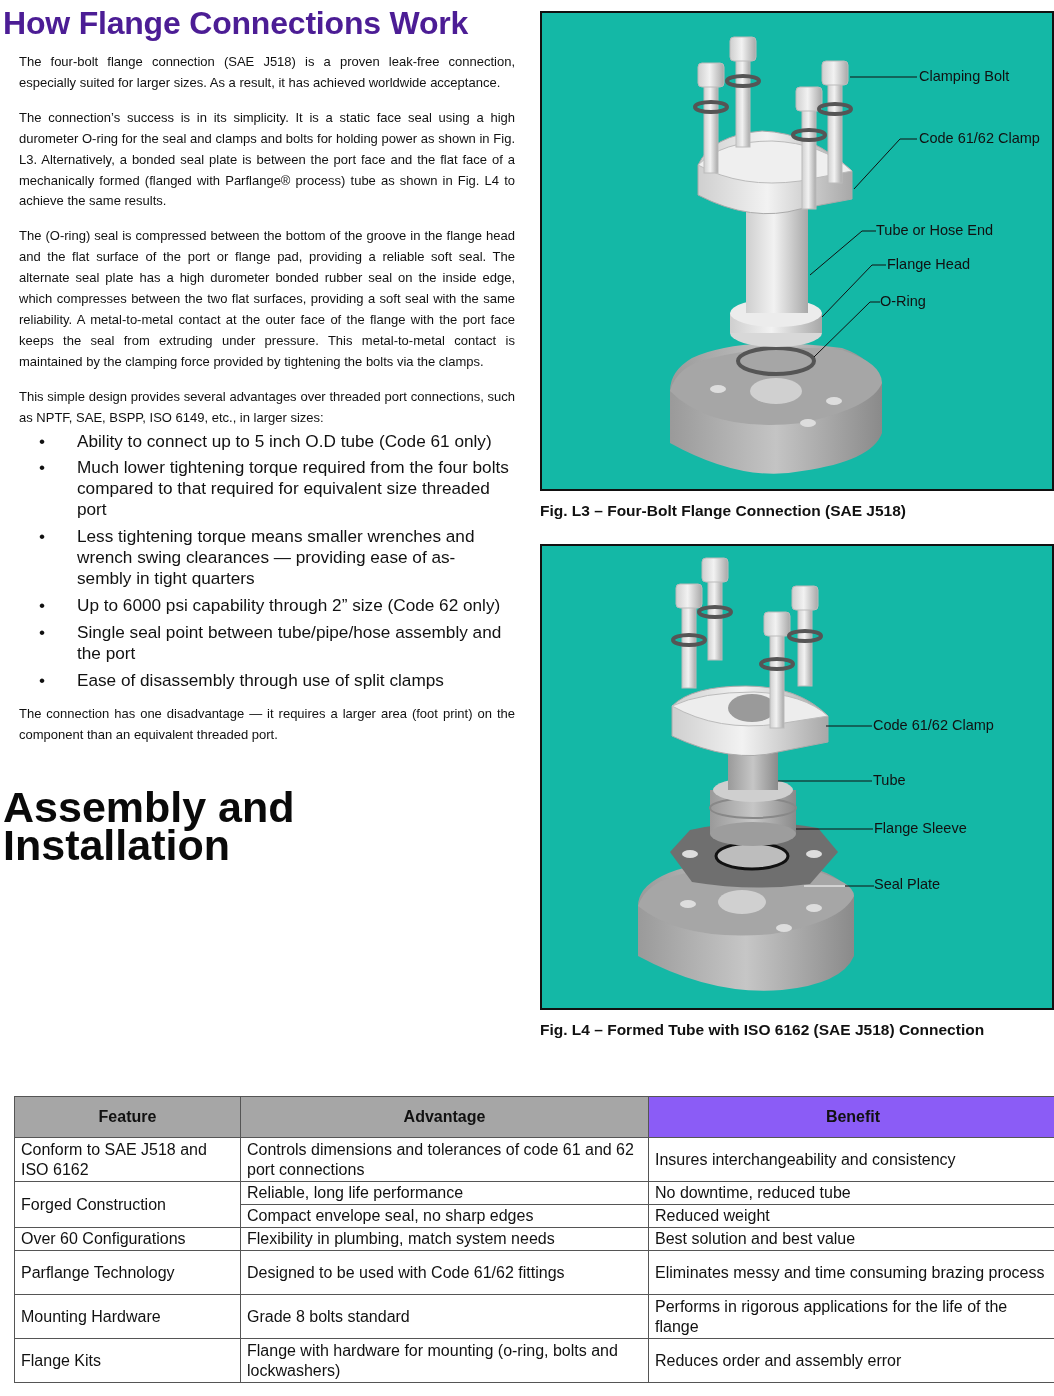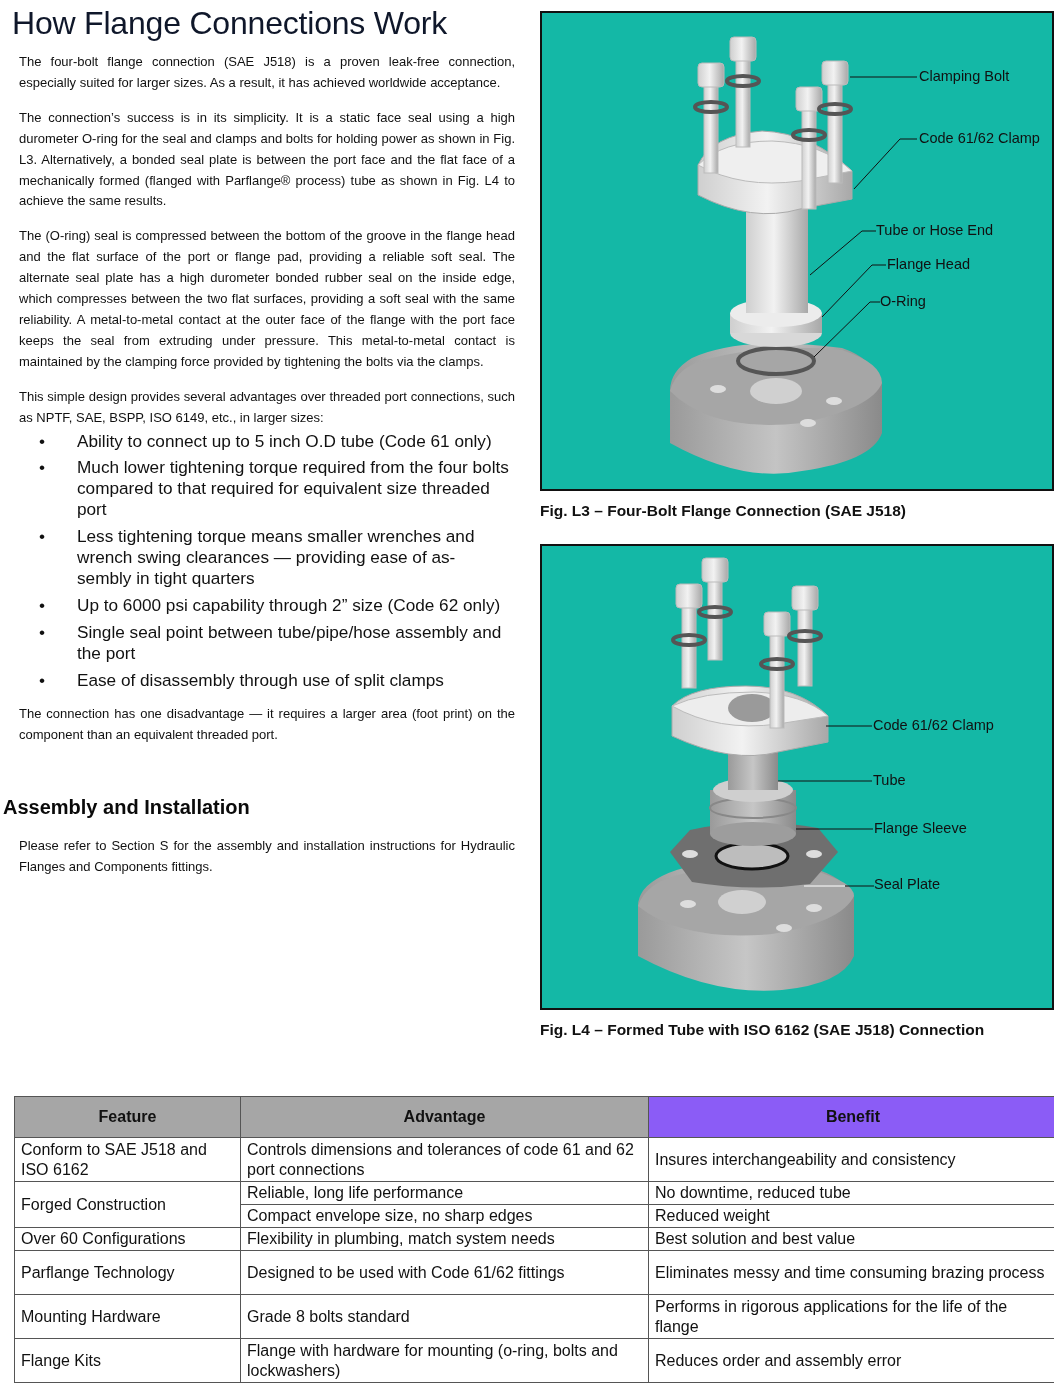--- a/index.html
+++ b/index.html
@@ -1,24 +1,24 @@
 <!DOCTYPE html>
 <html><head>
 <meta charset="utf-8">
 <style>
   html, body { margin: 0; padding: 0; background: #ffffff; }
   body { width: 1054px; height: 1396px; position: relative; overflow: hidden;
          font-family: "Liberation Sans", sans-serif; color: #111; }
   .left-col { position: absolute; left: 3px; top: 4px; width: 512px; }
-  h1.title { font-size: 32px; font-weight: normal; margin: 0 0 10px 9px; line-height: 38px; letter-spacing: -0.2px; color: #0f172a; }
+  h1.title { font-size: 32px; font-weight: bold; margin: 0 0 10px 0; line-height: 38px; letter-spacing: -0.2px; color: #4c1d95; }
   p.body { font-size: 13px; line-height: 20.9px; margin: 0 0 14px 16px; text-align: justify; }
   ul.bullets { list-style: none; margin: -12px 0 14px 0; padding: 0; }
   ul.bullets li { position: relative; padding-left: 74px; font-size: 17.2px; line-height: 20.9px; margin-bottom: 6px; padding-right: 6px; }
   ul.bullets li .dot { position: absolute; left: 36px; top: 0; }
-  h2.section { font-size: 20px; font-weight: bold; margin: 42px 0 10px 0; line-height: 38px; color: #0a0a0a; }
+  h2.section { font-size: 43px; font-weight: bold; margin: 42px 0 10px 0; line-height: 38px; color: #0a0a0a; }
   .fig { position: absolute; left: 540px; width: 510px; border: 2px solid #111; background: #14b8a6; }
   .fig1 { top: 11px; height: 476px; }
   .fig2 { top: 544px; height: 462px; }
   .fig svg { position: absolute; left: 0; top: 0; }
   .caption { position: absolute; left: 540px; font-size: 15.5px; font-weight: bold; color: #111; }
   .cap1 { top: 502px; }
   .cap2 { top: 1021px; }
   .lbl { position: absolute; font-size: 14.5px; color: #111; white-space: nowrap; }
   table.fb { position: absolute; left: 14px; top: 1096px; width: 1044px; border-collapse: collapse; font-size: 16px; }
   table.fb th, table.fb td { border: 1.5px solid #555; padding: 1px 6px; line-height: 20px; vertical-align: middle; text-align: left; }
@@ -37,21 +37,20 @@
   <ul class="bullets">
     <li><span class="dot">•</span><span>Ability to connect up to 5 inch O.D tube (Code 61 only)</span></li>
     <li><span class="dot">•</span><span>Much lower tightening torque required from the four bolts compared to that required for equivalent size threaded port</span></li>
     <li><span class="dot">•</span><span>Less tightening torque means smaller wrenches and wrench swing clearances — providing ease of as-sembly in tight quarters</span></li>
     <li><span class="dot">•</span><span>Up to 6000 psi capability through 2” size (Code 62 only)</span></li>
     <li><span class="dot">•</span><span>Single seal point between tube/pipe/hose assembly and the port</span></li>
     <li><span class="dot">•</span><span>Ease of disassembly through use of split clamps</span></li>
   </ul>
   <p class="body">The connection has one disadvantage — it requires a larger area (foot print) on the component than an equivalent threaded port.</p>
   <h2 class="section">Assembly and Installation</h2>
-  <p class="body">Please refer to Section S for the assembly and installation instructions for Hydraulic Flanges and Components fittings.</p>
 </div>
 
 <div class="fig fig1">
   <svg width="510" height="476">
     <defs>
       <linearGradient id="gm" x1="0" x2="1">
           <stop offset="0" stop-color="#cfcfcf"></stop>
           <stop offset="0.45" stop-color="#f2f2f2"></stop>
           <stop offset="1" stop-color="#a8a8a8"></stop>
         </linearGradient>
@@ -201,21 +200,21 @@
       <td>Conform to SAE J518 and ISO 6162</td>
       <td>Controls dimensions and tolerances of code 61 and 62 port connections</td>
       <td>Insures interchangeability and consistency</td>
     </tr>
     <tr>
       <td rowspan="2">Forged Construction</td>
       <td>Reliable, long life performance</td>
       <td>No downtime, reduced tube</td>
     </tr>
     <tr>
-      <td>Compact envelope size, no sharp edges</td>
+      <td>Compact envelope seal, no sharp edges</td>
       <td>Reduced weight</td>
     </tr>
     <tr>
       <td>Over 60 Configurations</td>
       <td>Flexibility in plumbing, match system needs</td>
       <td>Best solution and best value</td>
     </tr>
     <tr style="height:44px;">
       <td>Parflange Technology</td>
       <td>Designed to be used with Code 61/62 fittings</td>

